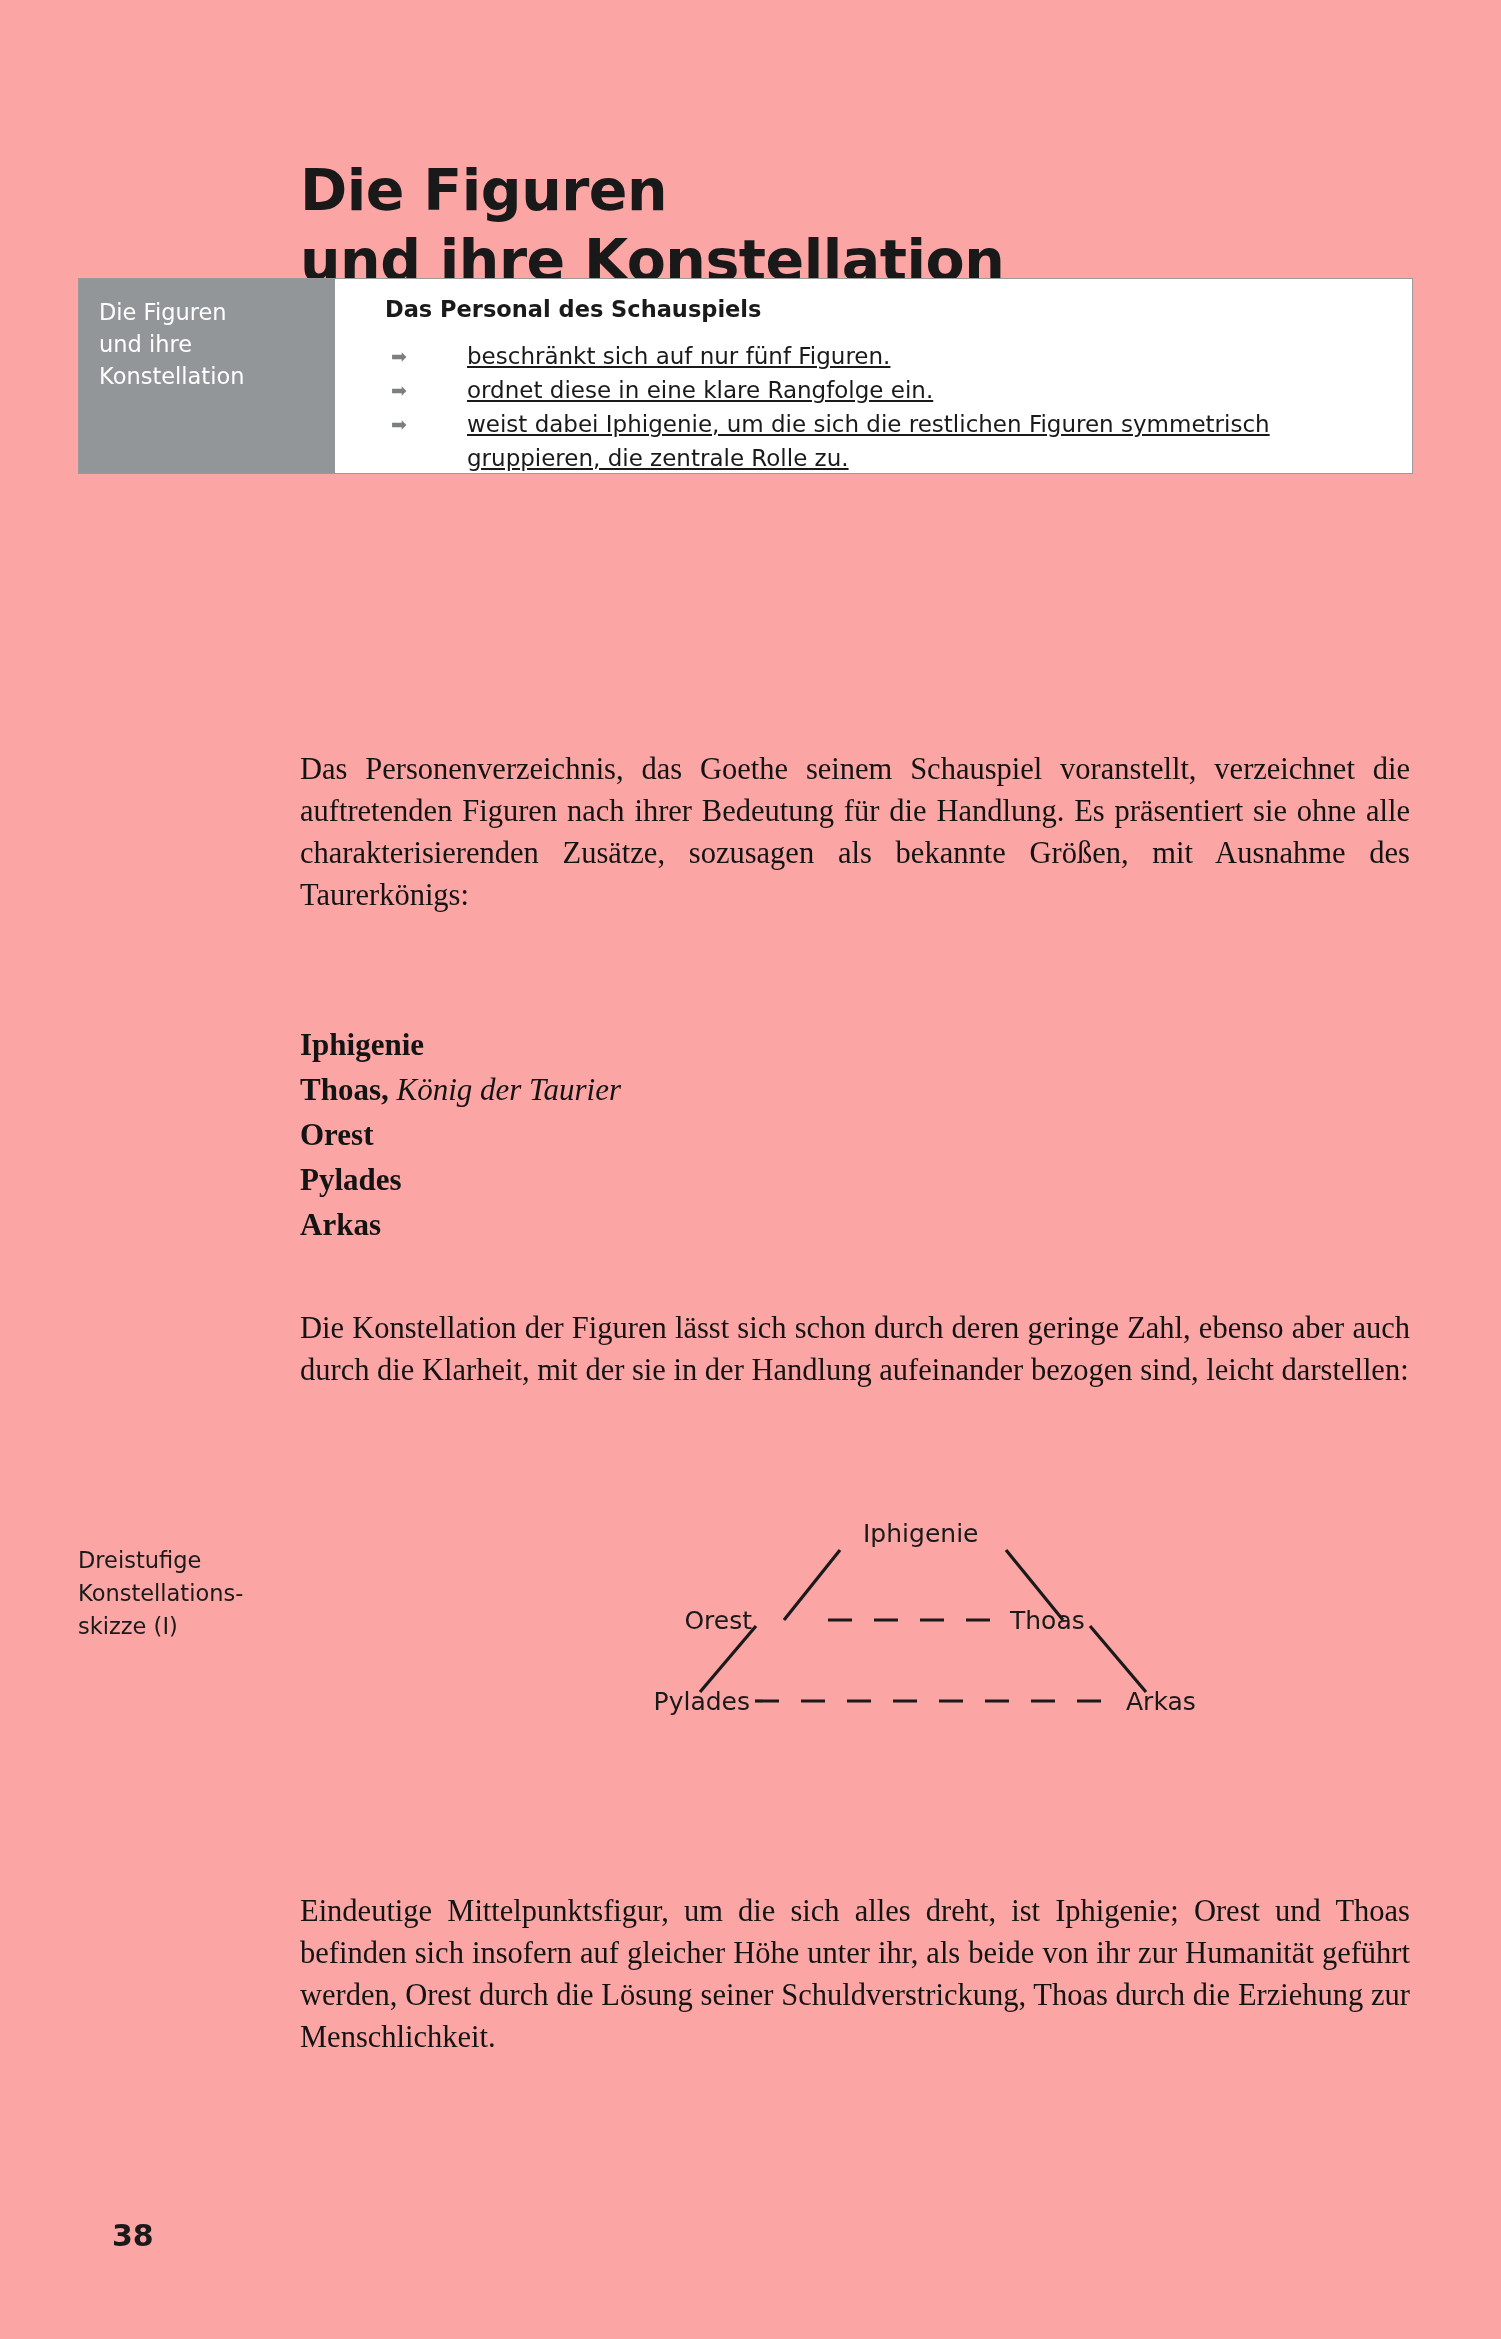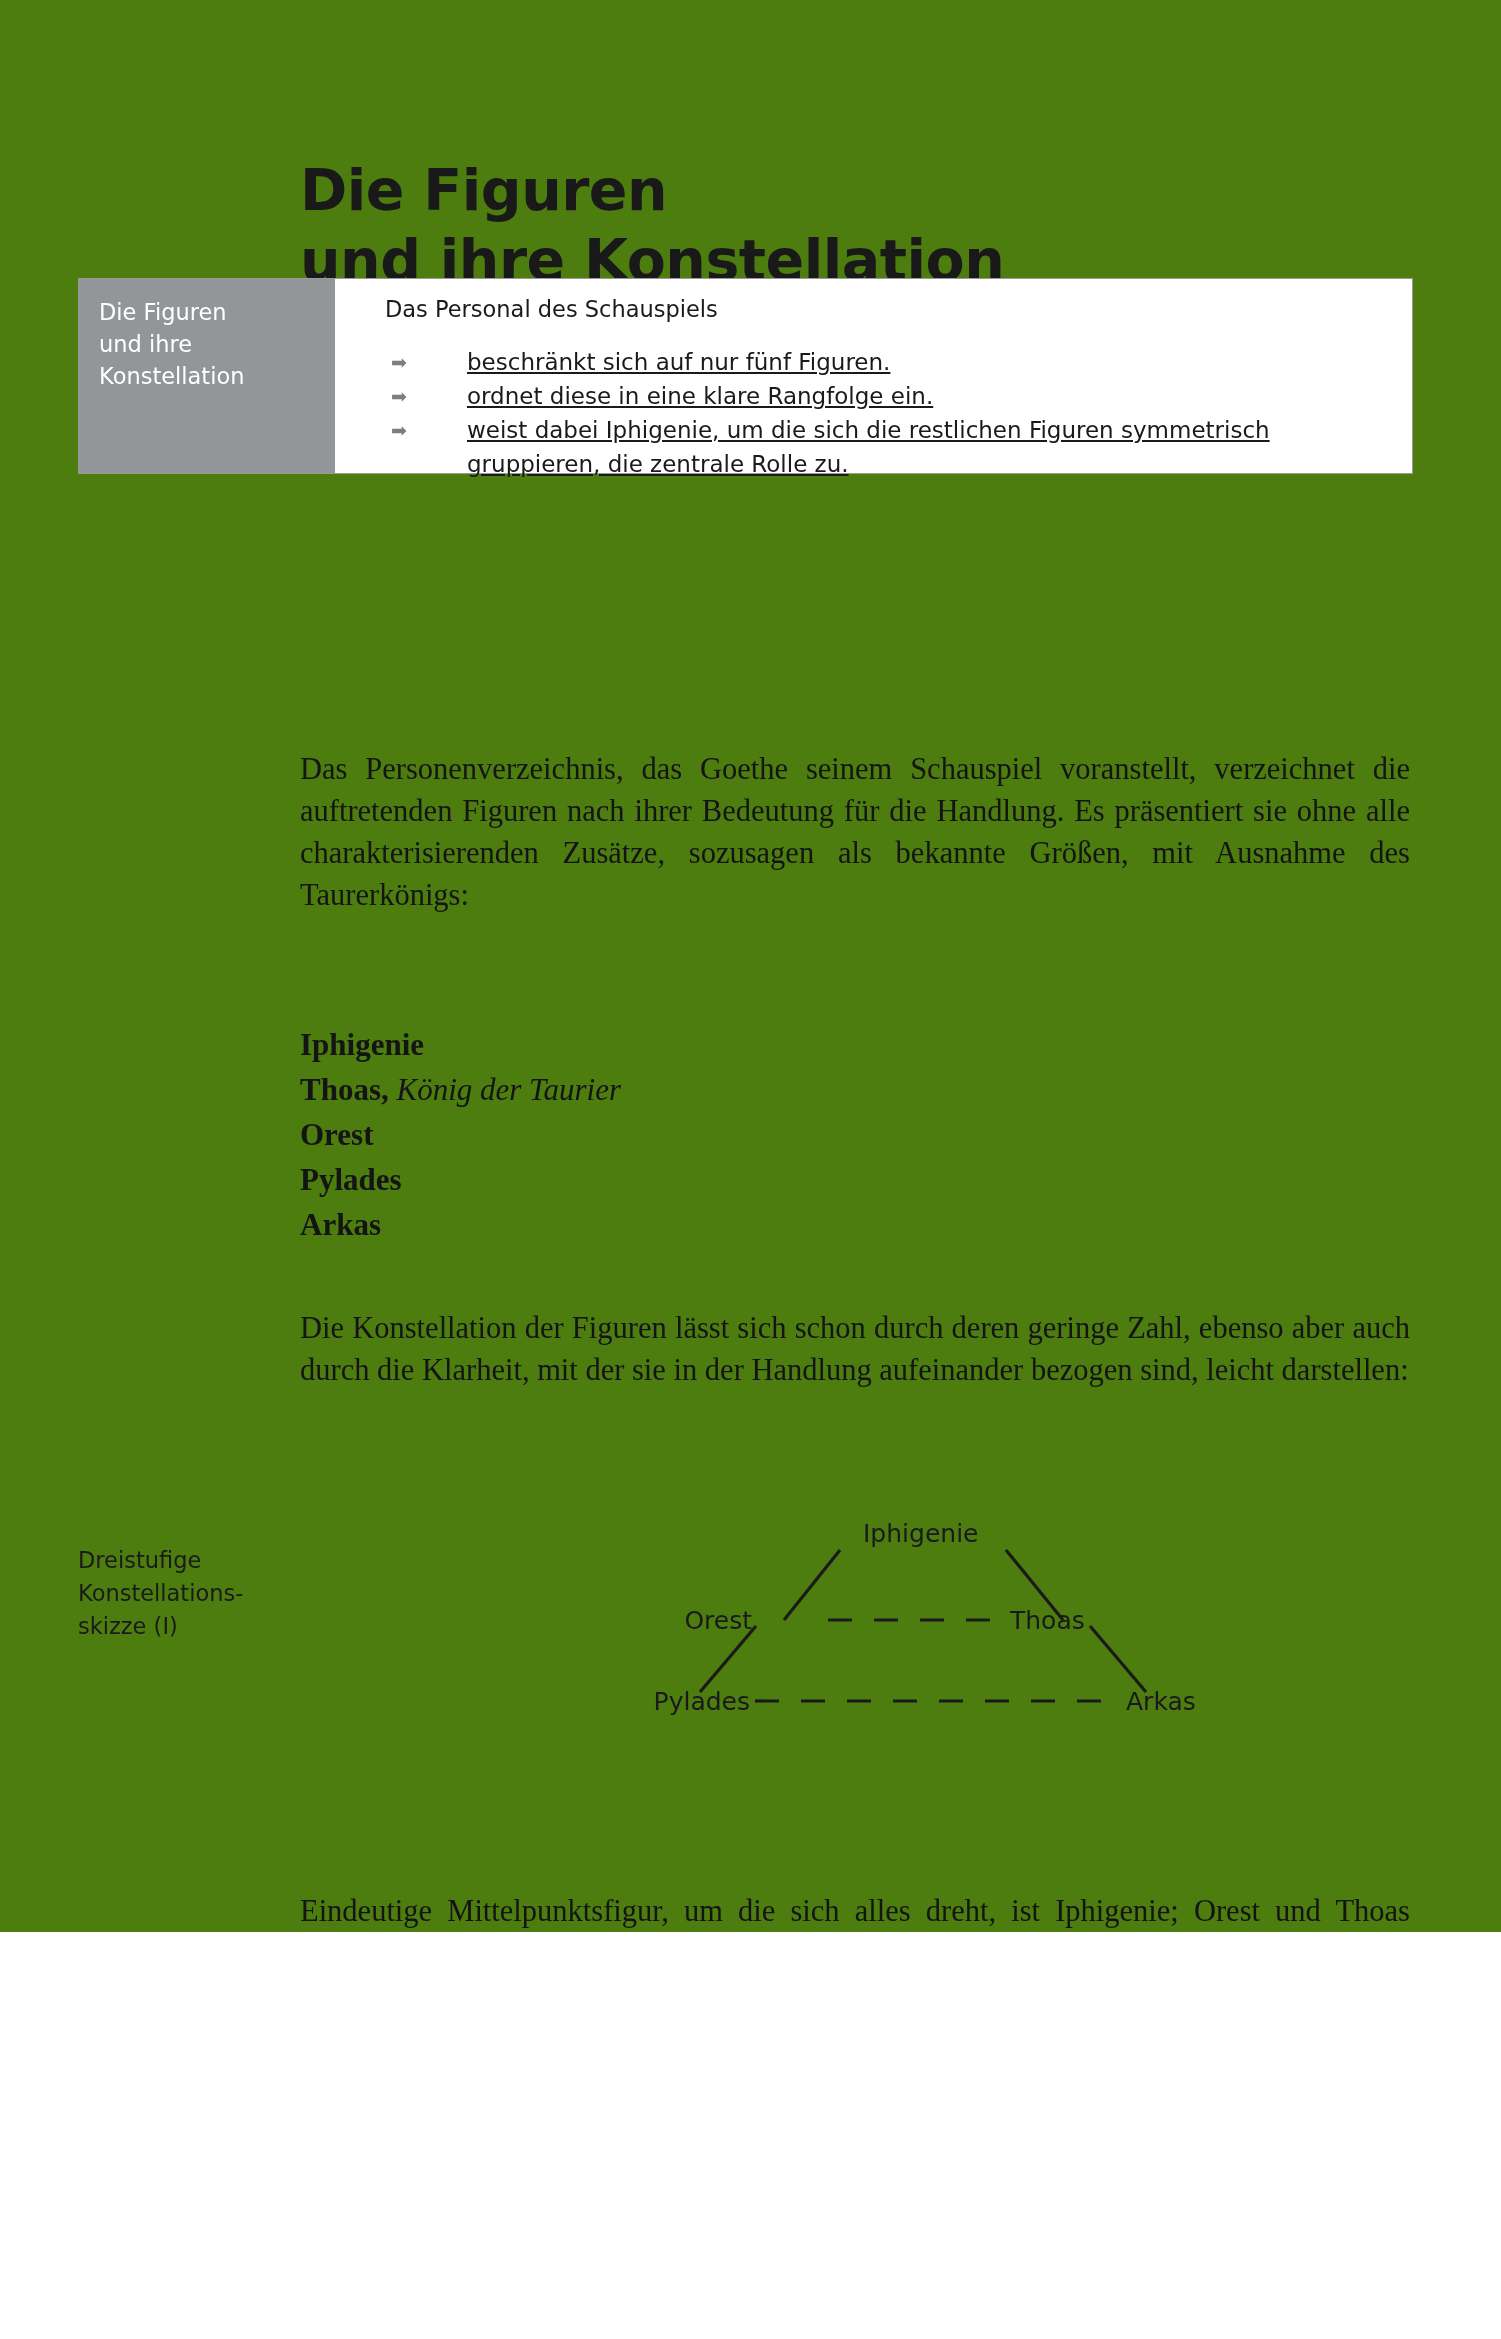--- a/index.html
+++ b/index.html
@@ -3,22 +3,22 @@
 <meta charset="utf-8">
 <style>
   html, body {
     margin: 0;
     padding: 0;
     background: #ffffff;
   }
   .page {
     position: relative;
     width: 1501px;
-    height: 1932px;
-    background: #4d7c0f;
+    height: 2339px;
+    background: #fca5a5;
     font-family: "Liberation Serif", serif;
     color: #1a1a1a;
     overflow: hidden;
   }
 
   
   .title-block {
     position: absolute;
     left: 300px;
     top: 155px;
@@ -59,24 +59,24 @@
   .summary-tab div { white-space: nowrap; }
   .summary-body {
     flex: 1 1 auto;
     background: #ffffff;
     padding: 15px 18px 0 50px;
     box-sizing: border-box;
     font-family: "DejaVu Sans", sans-serif;
   }
   .summary-heading {
     font-size: 22.5px;
-    font-weight: normal;
+    font-weight: bold;
     line-height: 31px;
     color: #1a1a1a;
-    margin-bottom: 20px;
+    margin-bottom: 14px;
   }
   .summary-item {
     display: flex;
     align-items: flex-start;
     font-size: 23px;
     line-height: 34px;
     color: #1a1a1a;
   }
   .summary-arrow {
     flex: 0 0 auto;

